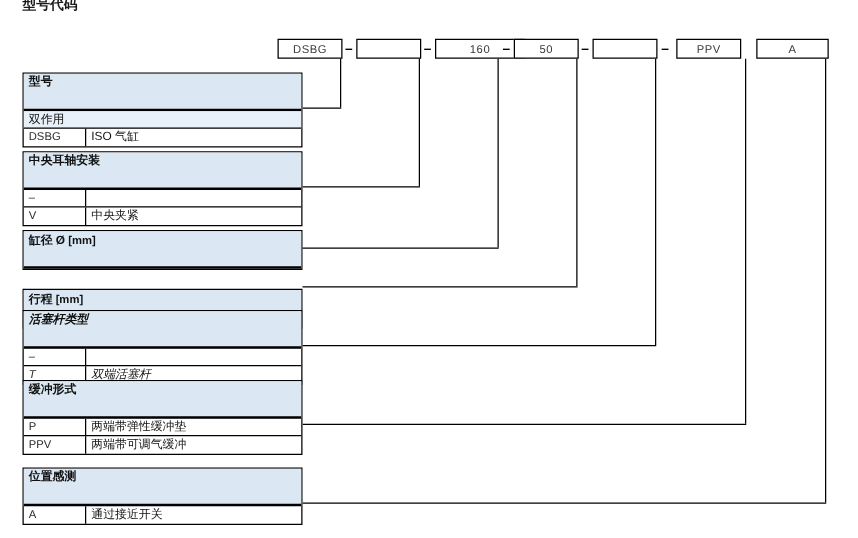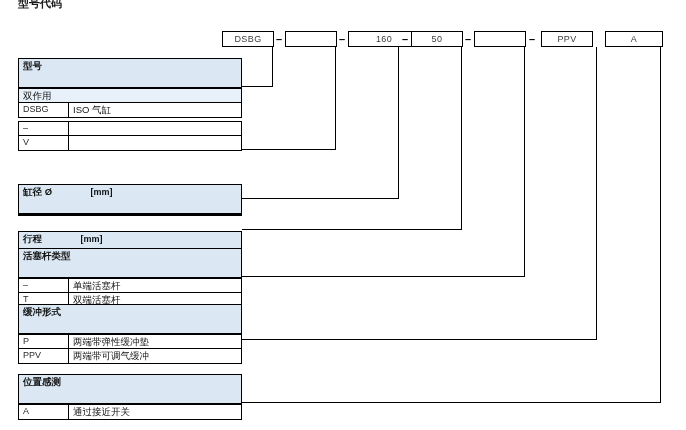--- a/index.html
+++ b/index.html
@@ -67,21 +67,21 @@
     border-bottom:2px solid #000000;
     height:30px;
     line-height:14px;
     padding:0 0 0 4px;
     font-size:9.5px;
     font-weight:bold;
     color:#111111;
     white-space:nowrap;
     box-sizing:border-box;
   }
-  .tbl .hdr .unit{font-weight:bold;font-size:9px;padding-left:36px;}
+  .tbl .hdr .unit{font-weight:bold;font-size:9px;}
   .tbl .subrow{
     background:#e8f1f9;
     height:14px;
     line-height:14px;
     padding-left:4px;
     font-size:9.5px;
     color:#111111;
     border-bottom:1px solid #000000;
     box-sizing:border-box;
     white-space:nowrap;
@@ -155,38 +155,39 @@
   <div id="tables">
       <div class="tbl" style="top: 58px; left: 18px; width: 224px;">
         <div class="hdr"><span>型号</span></div>
         <div class="subrow">双作用</div>
         <div class="row">
           <div class="c-code">DSBG</div>
           <div class="c-desc">ISO 气缸</div>
         </div>
       </div>
       <div class="tbl" style="top: 121px; left: 18px; width: 224px;">
+        <div class="hdr"><span>中央耳轴安装</span></div>
         <div class="row">
           <div class="c-code">–</div>
         </div>
         <div class="row">
           <div class="c-code">V</div>
+          <div class="c-desc">中央夹紧</div>
         </div>
       </div>
       <div class="tbl hdr-only" style="top: 184px; left: 18px; width: 224px;">
         <div class="hdr"><span>缸径 Ø</span><span class="unit"> [mm]</span></div>
       </div>
       <div class="tbl hdr-only" style="top: 231px; left: 18px; width: 224px;">
         <div class="hdr"><span>行程</span><span class="unit"> [mm]</span></div>
       </div>
-      <div class="tbl" style="top: 248px; left: 18px; width: 224px;">
+      <div class="tbl" style="top: 248px; left: 18px; width: 224px; font-style: italic;">
         <div class="hdr"><span>活塞杆类型</span></div>
         <div class="row">
           <div class="c-code">–</div>
-          <div class="c-desc">单端活塞杆</div>
         </div>
         <div class="row">
           <div class="c-code">T</div>
           <div class="c-desc">双端活塞杆</div>
         </div>
       </div>
       <div class="tbl" style="top: 304px; left: 18px; width: 224px;">
         <div class="hdr"><span>缓冲形式</span></div>
         <div class="row">
           <div class="c-code">P</div>

